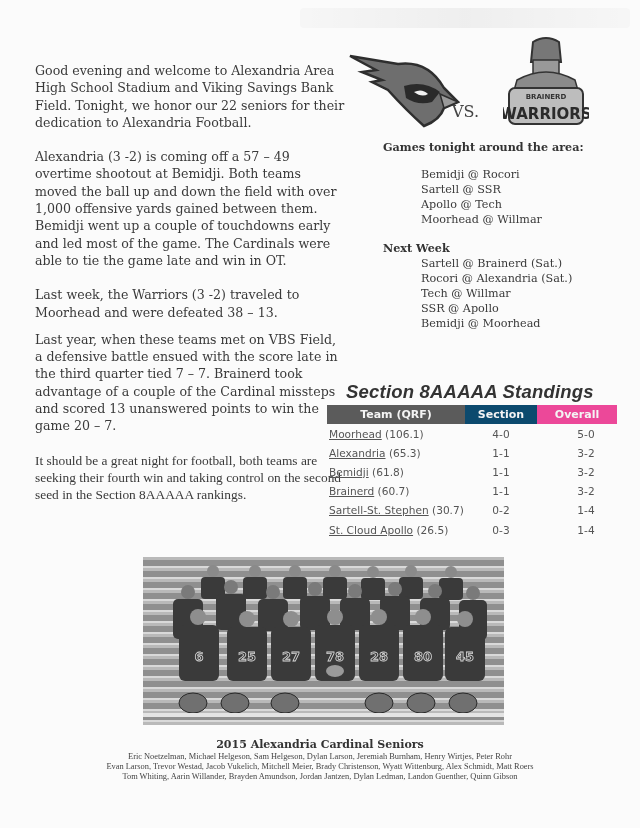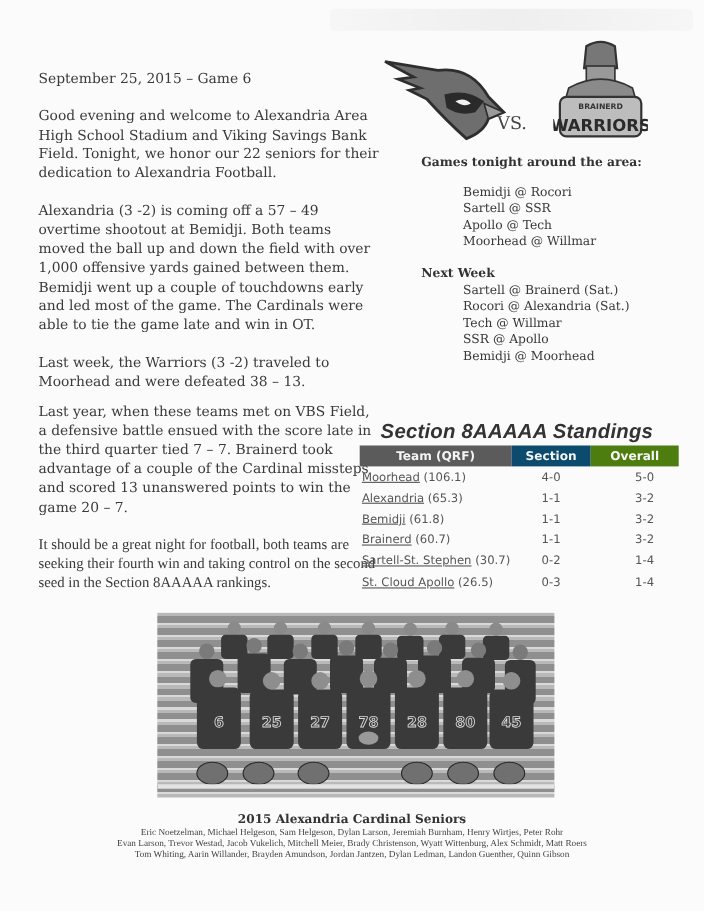--- a/index.html
+++ b/index.html
@@ -44,21 +44,21 @@
     font-family: "Liberation Sans", sans-serif; font-weight: bold; font-style: italic;
     font-size: 18.5px; color: #333; margin-left: 19px; height: 24px; letter-spacing: 0.2px; margin-top: 24px;
   }
   table { border-collapse: collapse; width: 290px; font-family: "DejaVu Sans", sans-serif; }
   thead th {
     background: #5b5b5b; color: #f4f4f4; font-size: 11px; font-weight: bold;
     height: 19px; padding: 0; text-align: center;
   }
   thead th.team { width: 138px; }
   thead th.sec { width: 72px; background: #0c4a6e; }
-  thead th.ovr { background: #4d7c0f; }
+  thead th.ovr { background: #ec4899; }
   tbody td { font-size: 10.6px; color: #555; height: 19.2px; padding: 0; }
   tbody td.team { padding-left: 2px; white-space: nowrap; }
   tbody td.team a { color: #555; text-decoration: underline; }
   tbody td.sec { text-align: center; padding-right: 0px; }
   tbody td.ovr { text-align: center; padding-left: 18px; }
   .photo {
     position: absolute; left: 143px; top: 557px; width: 361px; height: 168px;
     background: repeating-linear-gradient(180deg, #b9b9b9 0 3px, #8f8f8f 3px 9px, #d9d9d9 9px 11px);
     overflow: hidden;
   }
@@ -72,21 +72,20 @@
   .caption .names {
     font-family: "Liberation Serif", serif; font-size: 8.4px; line-height: 10.2px; color: #444;
   }
 </style>
 </head>
 <body>
 
 <div class="ghost"></div>
 
 <div class="left-col">
-  <p class="date">September 25, 2015 – Game 6</p>
   <p>Good evening and welcome to Alexandria Area High School Stadium and Viking Savings Bank Field.  Tonight, we honor our 22 seniors for their dedication to Alexandria Football.</p>
   <p>Alexandria (3 -2) is coming off a 57 – 49 overtime shootout at Bemidji.  Both teams moved the ball up and down the field with over 1,000 offensive yards gained between them.  Bemidji went up a couple of touchdowns early and led most of the game.  The Cardinals were able to tie the game late and win in OT.</p>
   <p style="margin-bottom:10px">Last week, the Warriors (3 -2) traveled to Moorhead and were defeated 38 – 13.</p>
   <p>Last year, when these teams met on VBS Field, a defensive battle ensued with the score late in the third quarter tied 7 – 7. Brainerd took advantage of a couple of the Cardinal missteps and scored 13 unanswered points to win the game 20 – 7.</p>
   <p class="times">It should be a great night for football, both teams are seeking their fourth win and taking control on the second seed in the Section 8AAAAA rankings.</p>
 </div>
 
 <div class="logos">
   <svg width="112" height="80" viewBox="0 0 112 80" style="position:absolute;left:0;top:10px">
     <path d="M2 6 L50 14 Q80 10 96 38 L110 52 L96 58 Q92 70 76 76 Q58 60 40 40 L24 32 L34 30 L14 22 L28 20 Z" fill="#6e6e6e" stroke="#2e2e2e" stroke-width="2.5"></path>

